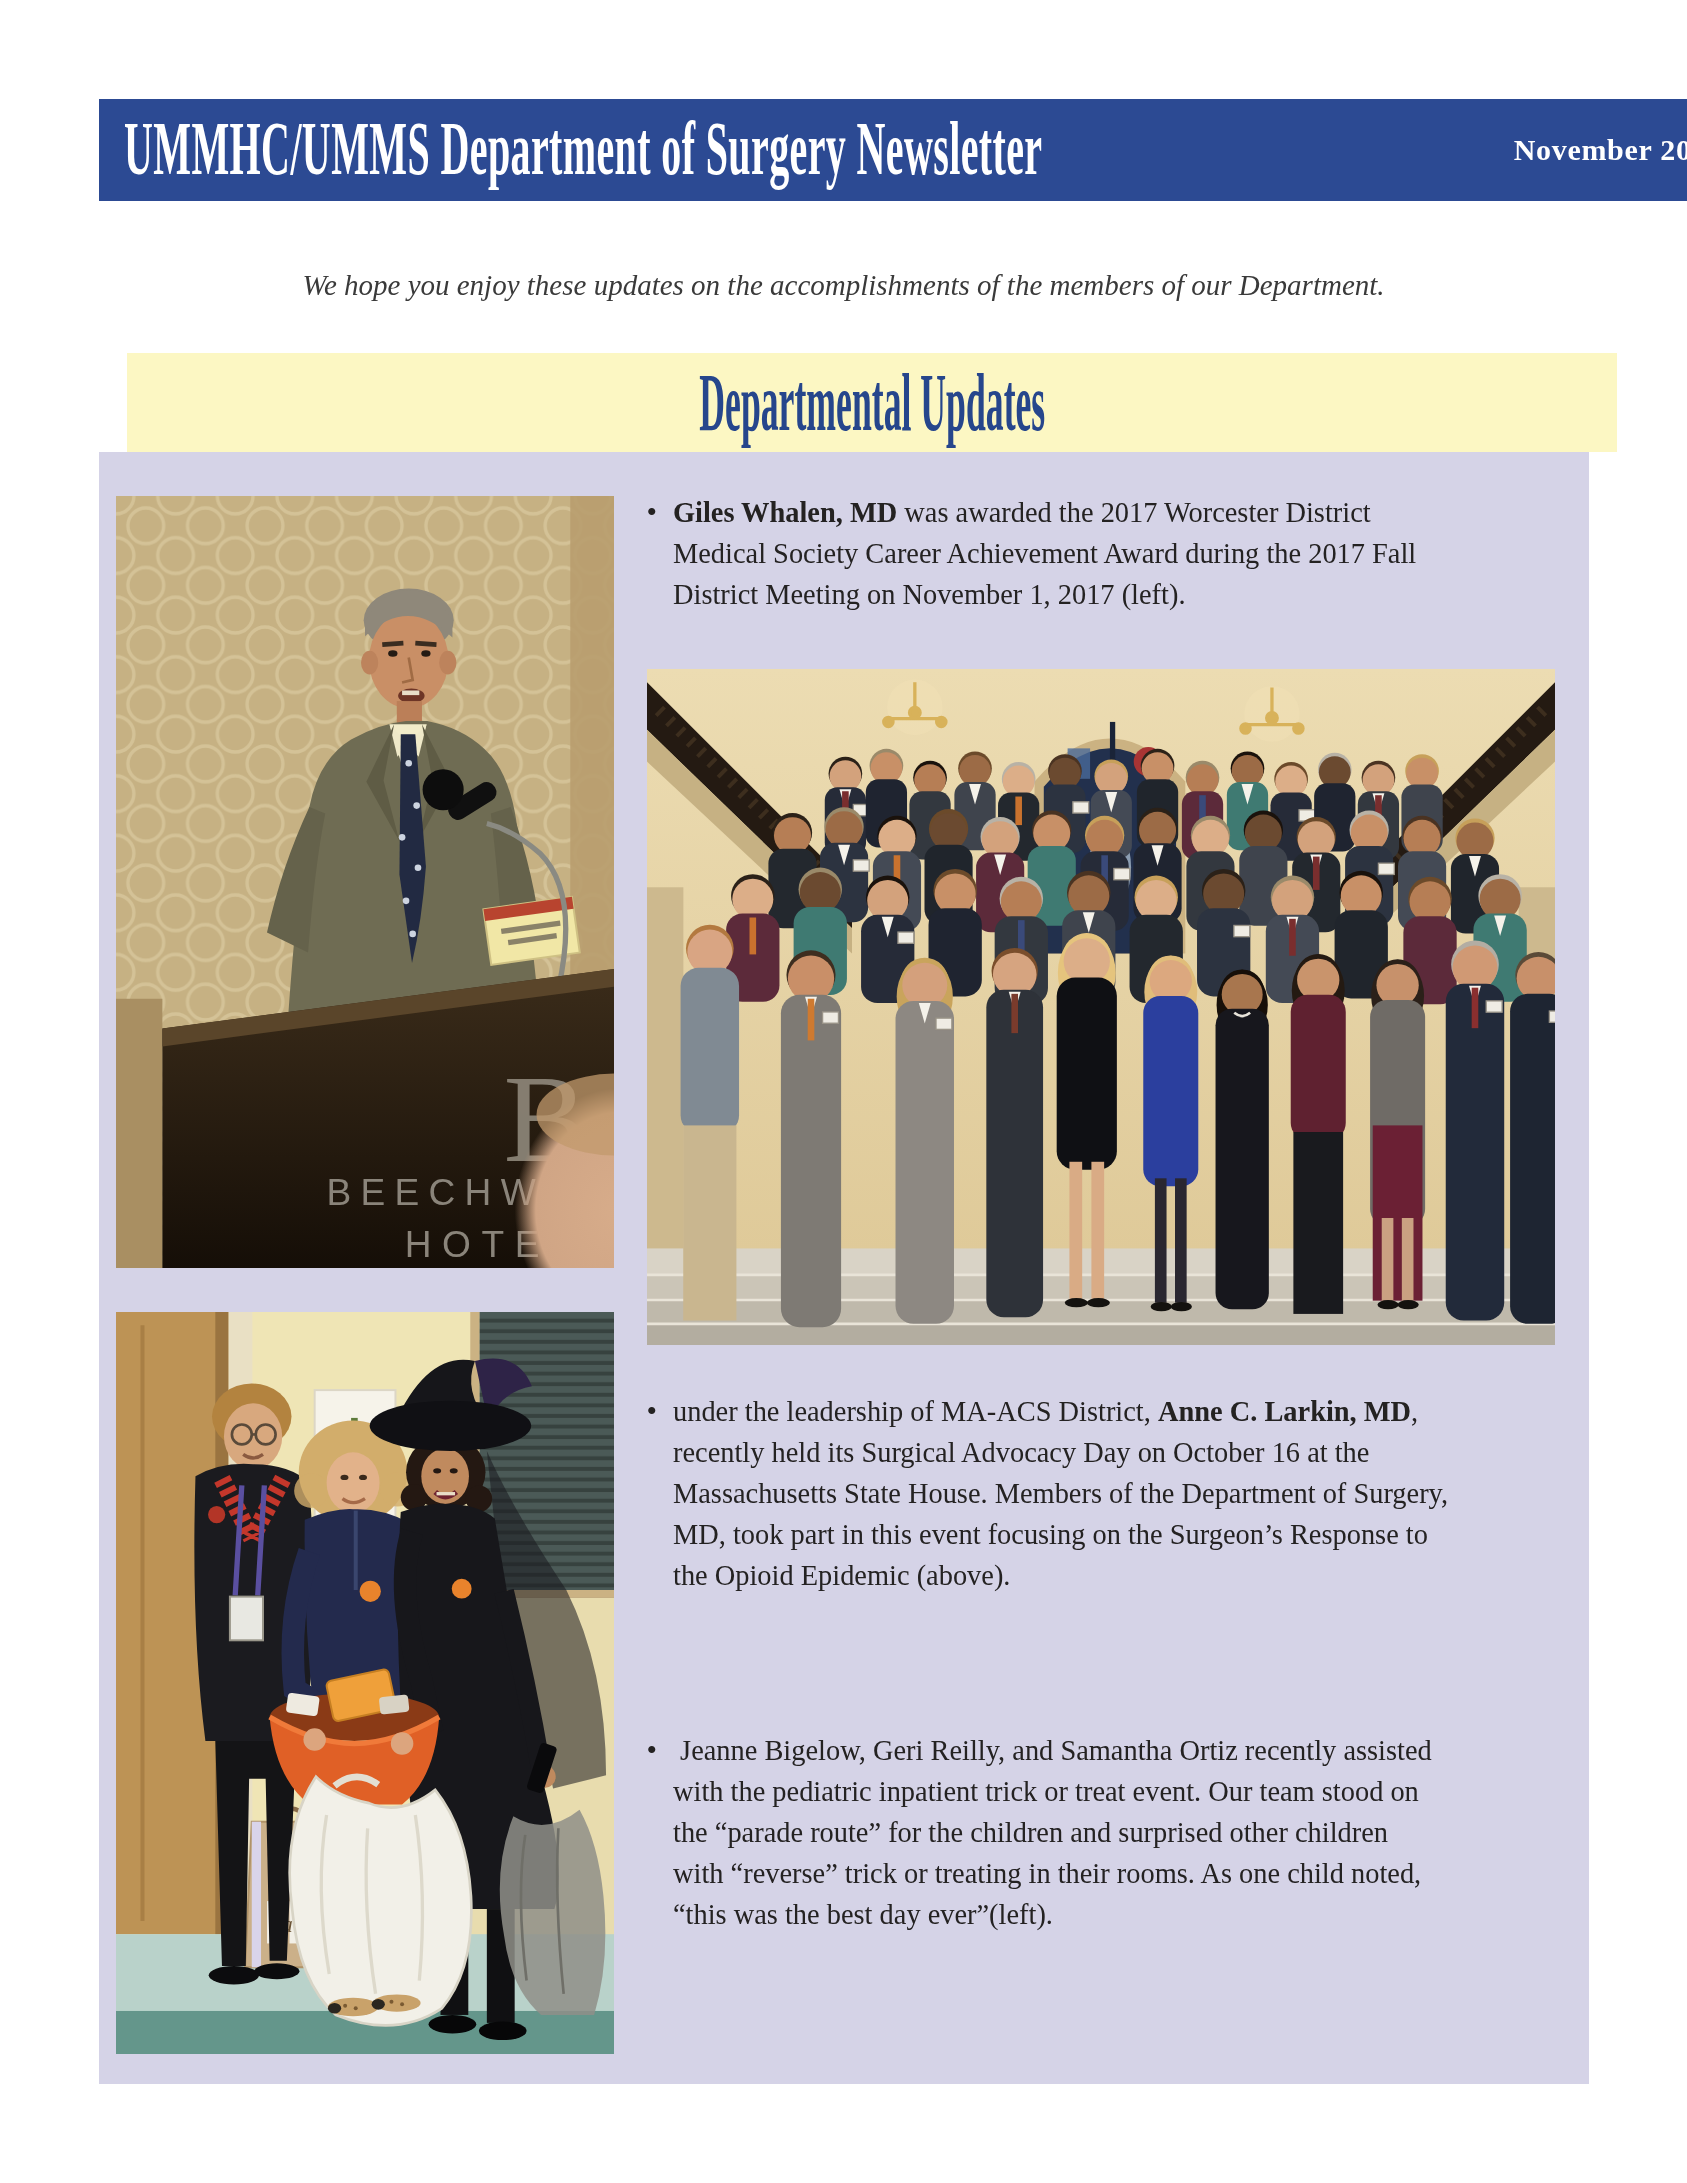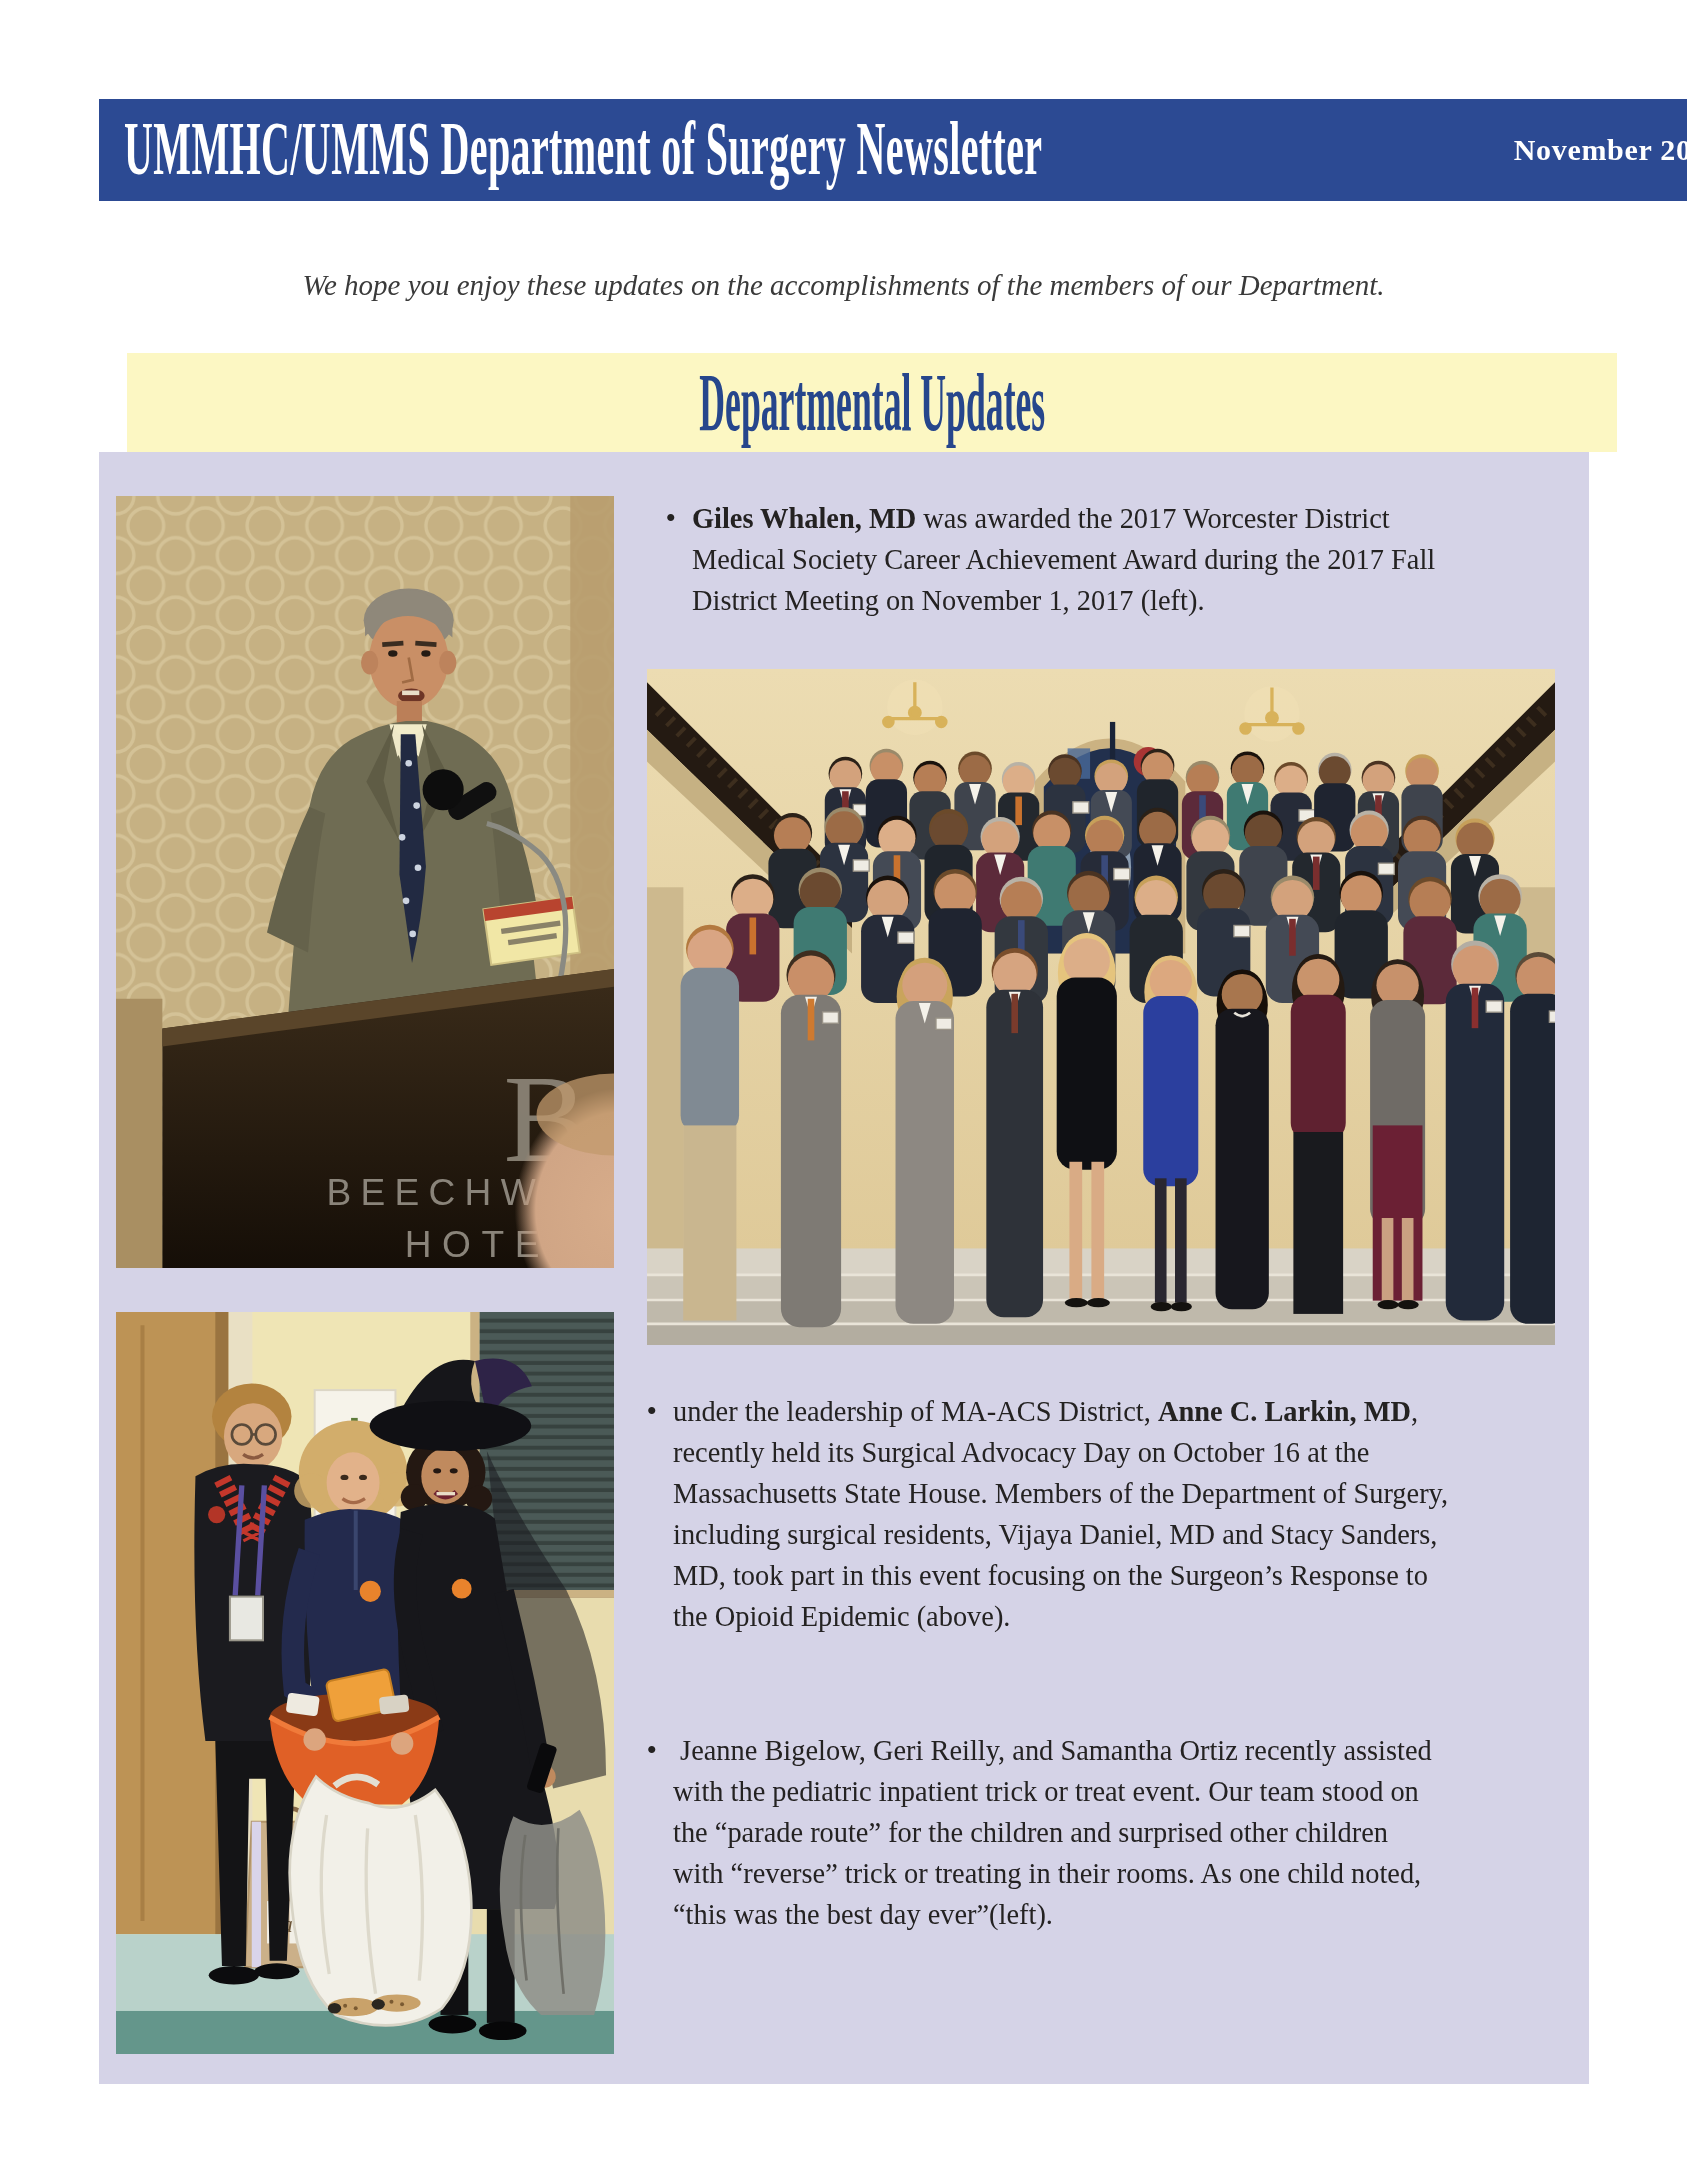--- a/index.html
+++ b/index.html
@@ -29,21 +29,21 @@
 
   .photo{position:absolute;overflow:hidden;background:#777;}
   .photo svg{display:block;width:100%;height:100%;}
   #photo-podium{left:17px;top:44px;width:498px;height:772px;}
   #photo-halloween{left:17px;top:860px;width:498px;height:742px;}
   #photo-group{left:548px;top:217px;width:908px;height:676px;}
 
   
   .bullet{position:absolute;left:574px;width:926px;font-size:28.4px;line-height:41px;color:#242222;}
   .bullet::before{content:"\2022";position:absolute;left:-26.5px;top:-1.3px;font-size:30px;color:#242222;}
-  #bullet-1{top:46px;margin-left:19px;}
+  #bullet-1{top:40px;}
   #bullet-2{top:939px;}
   #bullet-3{top:1278px;}
   .line{white-space:pre-wrap;}
   .b{font-weight:700;}
 </style>
 </head>
 <body>
 
 <div class="page">
 
@@ -564,21 +564,20 @@
 
     <div class="bullet" id="bullet-1">
         <div class="line"><span class="b">Giles Whalen, MD</span><span> was awarded the 2017 Worcester District</span></div>
         <div class="line"><span>Medical Society Career Achievement Award during the 2017 Fall</span></div>
         <div class="line"><span>District Meeting on November 1, 2017 (left).</span></div>
       </div>
     <div class="bullet" id="bullet-2">
         <div class="line"><span>under the leadership of MA-ACS District, </span><span class="b">Anne C. Larkin, MD</span><span>,</span></div>
         <div class="line"><span>recently held its Surgical Advocacy Day on October 16 at the</span></div>
         <div class="line"><span>Massachusetts State House. Members of the Department of Surgery,</span></div>
-        <div class="line"><span>including surgical residents, Vijaya Daniel, MD and Stacy Sanders,</span></div>
         <div class="line"><span>MD, took part in this event focusing on the Surgeon’s Response to</span></div>
         <div class="line"><span>the Opioid Epidemic (above).</span></div>
       </div>
     <div class="bullet" id="bullet-3">
         <div class="line"><span>&nbsp;Jeanne Bigelow, Geri Reilly, and Samantha Ortiz recently assisted</span></div>
         <div class="line"><span>with the pediatric inpatient trick or treat event. Our team stood on</span></div>
         <div class="line"><span>the “parade route” for the children and surprised other children</span></div>
         <div class="line"><span>with “reverse” trick or treating in their rooms. As one child noted,</span></div>
         <div class="line"><span>“this was the best day ever”(left).</span></div>
       </div>

